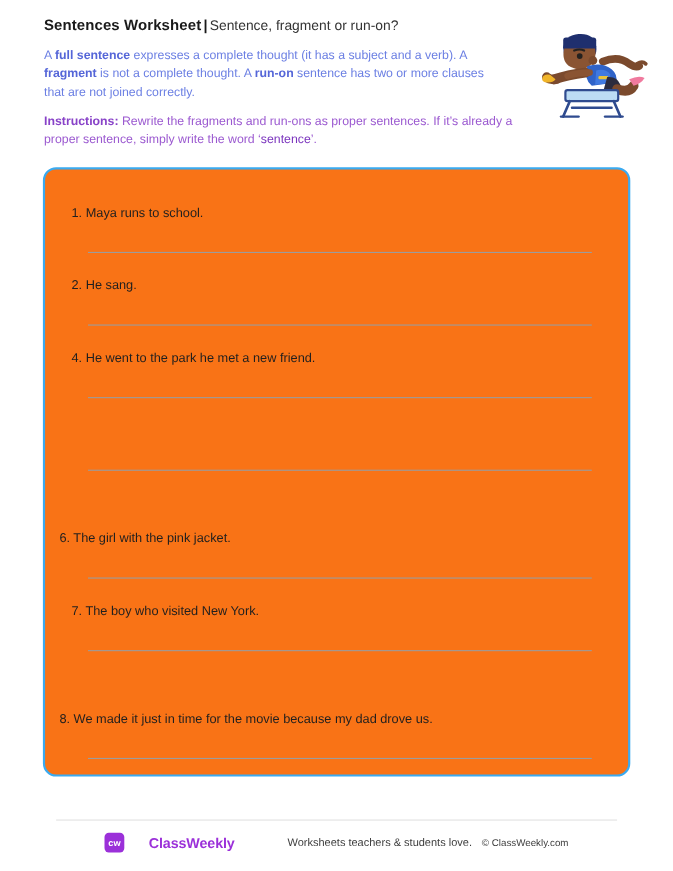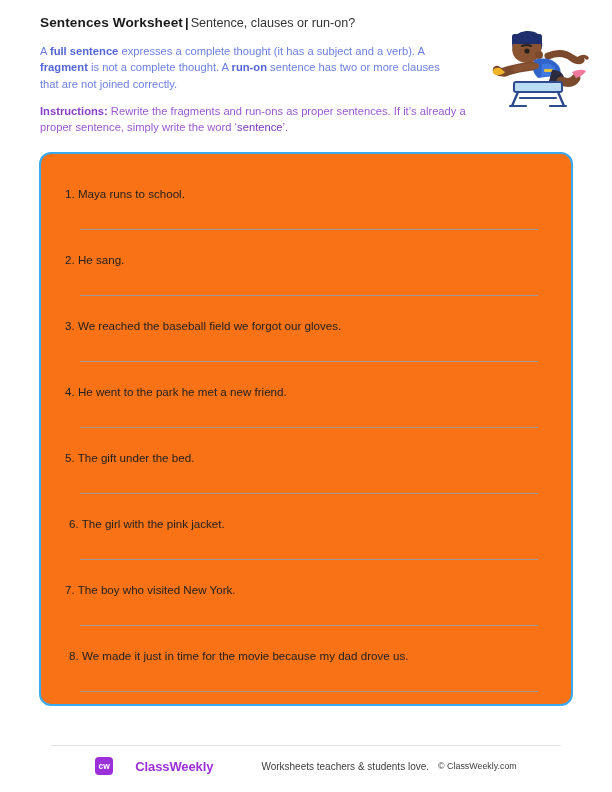--- a/index.html
+++ b/index.html
@@ -106,21 +106,21 @@
   .item {
     position: relative;
     height: 66px;
   }
   .q-text {
     font-size: 11.6px;
     line-height: 15px;
     color: #1f1f1f;
     padding-left: 24px;
   }
-  .item.indented .q-text { padding-left: 28px; }
+  .item.indented .q-text { padding-left: 13px; margin-top: 32px; }
 
   .ans-line {
     position: absolute;
     left: 39px;
     right: 33px;
     top: 43px;
     height: 0;
     border-top: 1px solid #9c9c9c;
   }
 
@@ -178,21 +178,21 @@
     color: #3d3d3d;
   }
 </style>
 </head>
 <body>
 
 <div class="page">
 
   <div class="header">
     <div class="title-line">
-      <span class="title-main">Sentences Worksheet</span><span class="title-sep">|</span><span class="title-sub">Sentence, clauses or run-on?</span>
+      <span class="title-main">Sentences Worksheet</span><span class="title-sep">|</span><span class="title-sub">Sentence, fragment or run-on?</span>
     </div>
 
     <div class="intro"><span>A </span><b>full sentence</b><span> expresses a complete thought (it has a subject and a verb). A </span><b>fragment</b><span> is not a complete thought. A </span><b>run-on</b><span> sentence has two or more clauses that are not joined correctly.</span></div>
 
     <div class="instructions"><span class="lead">Instructions:</span><span> Rewrite the fragments and run-ons as proper sentences. If it’s already a proper sentence, simply write the word ‘</span><b>sentence</b><span>’.</span></div>
   </div>
 
   <div class="illustration">
     <svg width="104" height="80" viewBox="0 0 104 80" xmlns="http://www.w3.org/2000/svg">
 
@@ -247,32 +247,27 @@
       <div class="item">
         <div class="q-text"><span>1.</span> <span>Maya runs to school.</span></div>
         <div class="ans-line"></div>
       </div>
 
       <div class="item">
         <div class="q-text"><span>2.</span> <span>He sang.</span></div>
         <div class="ans-line"></div>
       </div>
 
-      <div class="item">
-        <div class="q-text"><span>3.</span> <span>We reached the baseball field we forgot our gloves.</span></div>
-        <div class="ans-line"></div>
-      </div>
 
       <div class="item">
         <div class="q-text"><span>4.</span> <span>He went to the park he met a new friend.</span></div>
         <div class="ans-line"></div>
       </div>
 
       <div class="item">
-        <div class="q-text"><span>5.</span> <span>The gift under the bed.</span></div>
         <div class="ans-line"></div>
       </div>
 
       <div class="item indented">
         <div class="q-text"><span>6.</span> <span>The girl with the pink jacket.</span></div>
         <div class="ans-line"></div>
       </div>
 
       <div class="item">
         <div class="q-text"><span>7.</span> <span>The boy who visited New York.</span></div>

